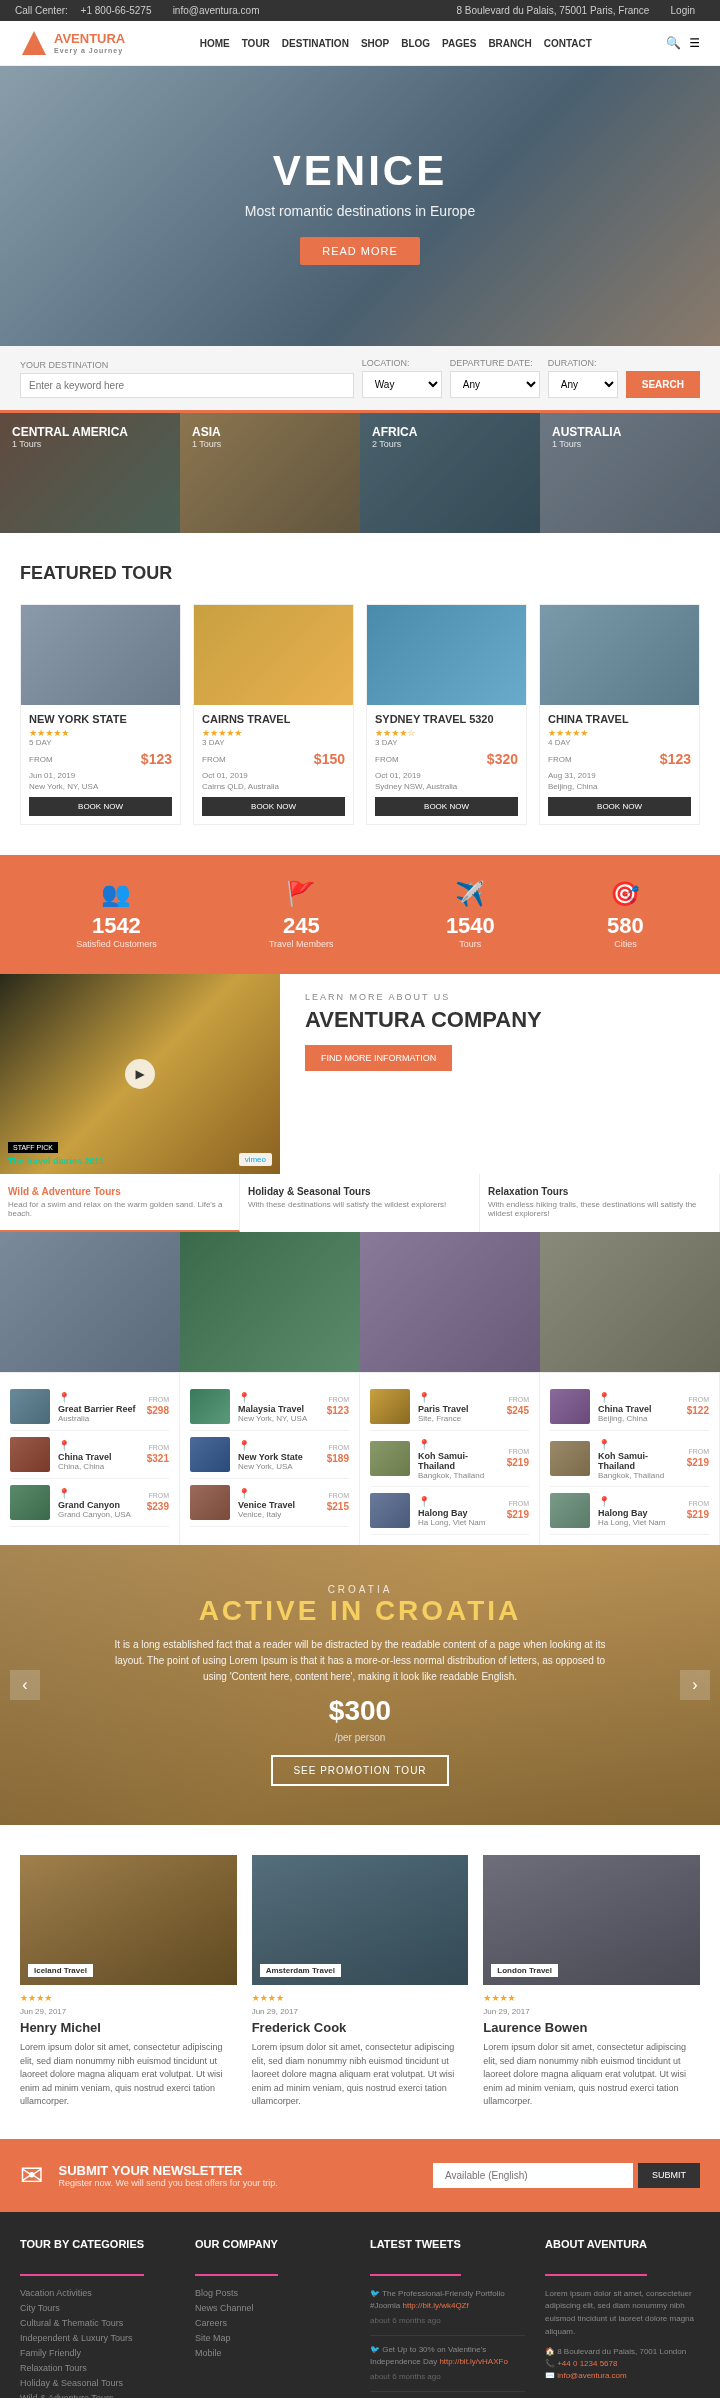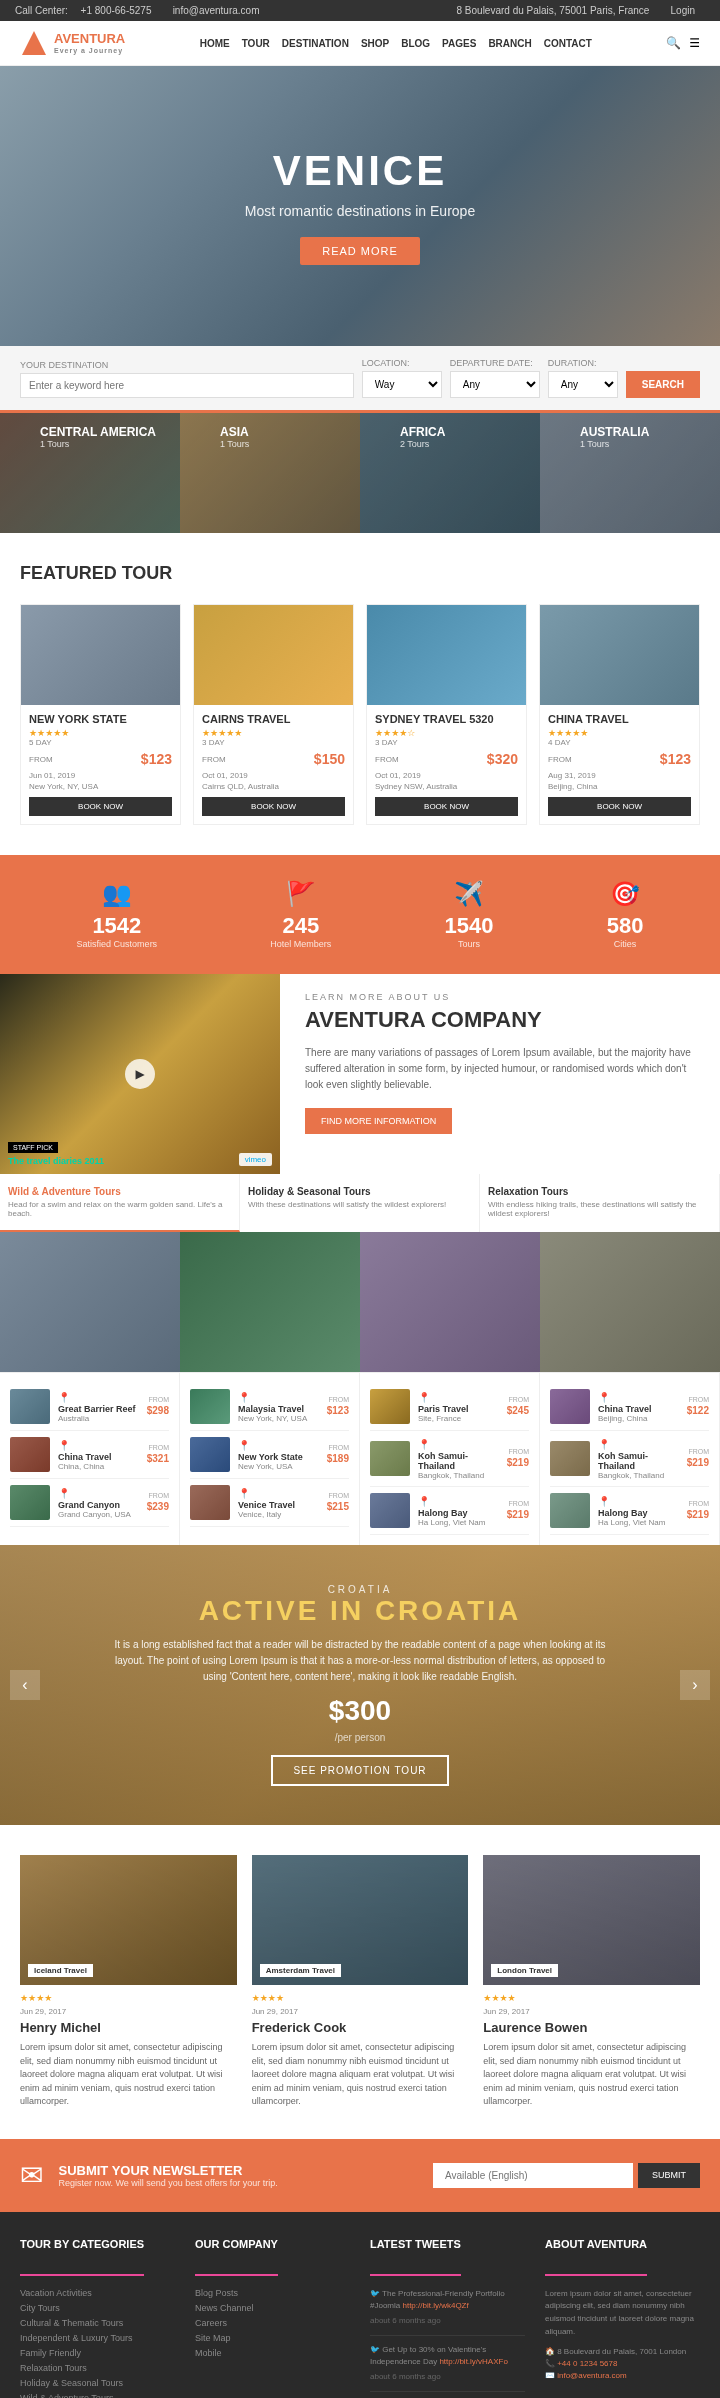--- a/index.html
+++ b/index.html
@@ -26,21 +26,21 @@
 
     
     .search-bar { background: #f5f5f5; padding: 12px 20px; display: flex; gap: 8px; align-items: flex-end; border-bottom: 3px solid #e8734a; }
     .search-field { display: flex; flex-direction: column; flex: 1; }
     .search-field label { font-size: 9px; color: #888; margin-bottom: 3px; text-transform: uppercase; }
     .search-field input, .search-field select { padding: 6px 8px; border: 1px solid #ddd; font-size: 10px; background: #fff; }
     .search-btn { background: #e8734a; color: #fff; border: none; padding: 8px 16px; font-size: 10px; cursor: pointer; text-transform: uppercase; font-weight: bold; white-space: nowrap; }
 
     
     .destinations { display: flex; height: 120px; }
-    .dest-item { flex: 1; position: relative; overflow: hidden; padding-left: 28px; }
+    .dest-item { flex: 1; position: relative; overflow: hidden; }
     .dest-item .dest-bg { position: absolute; top:0; left:0; width:100%; height:100%; }
     .dest-item:nth-child(1) .dest-bg { background: linear-gradient(rgba(0,0,0,0.3), rgba(0,0,0,0.3)), linear-gradient(135deg, #8a6a5a, #6a8a7a); }
     .dest-item:nth-child(2) .dest-bg { background: linear-gradient(rgba(0,0,0,0.3), rgba(0,0,0,0.3)), linear-gradient(135deg, #c8a870, #8a7a5a); }
     .dest-item:nth-child(3) .dest-bg { background: linear-gradient(rgba(0,0,0,0.3), rgba(0,0,0,0.3)), linear-gradient(135deg, #6a8a9a, #4a6a7a); }
     .dest-item:nth-child(4) .dest-bg { background: linear-gradient(rgba(0,0,0,0.3), rgba(0,0,0,0.3)), linear-gradient(135deg, #9aaaba, #7a8a9a); }
     .dest-info { position: relative; z-index: 2; color: #fff; padding: 12px; }
     .dest-name { font-size: 12px; font-weight: bold; text-transform: uppercase; }
     .dest-count { font-size: 9px; opacity: 0.8; }
 
     
@@ -360,21 +360,21 @@
 
 <div class="stats-bar">
   <div class="stat-item">
     <div class="stat-icon">👥</div>
     <div class="stat-num">1542</div>
     <div class="stat-label">Satisfied Customers</div>
   </div>
   <div class="stat-item">
     <div class="stat-icon">🚩</div>
     <div class="stat-num">245</div>
-    <div class="stat-label">Hotel Members</div>
+    <div class="stat-label">Travel Members</div>
   </div>
   <div class="stat-item">
     <div class="stat-icon">✈️</div>
     <div class="stat-num">1540</div>
     <div class="stat-label">Tours</div>
   </div>
   <div class="stat-item">
     <div class="stat-icon">🎯</div>
     <div class="stat-num">580</div>
     <div class="stat-label">Cities</div>
@@ -388,21 +388,20 @@
         <span class="staff-pick">STAFF PICK</span>
         <span class="video-title">The travel diaries 2011</span>
       </div>
       <div class="play-btn">▶</div>
       <div class="vimeo-play">vimeo</div>
     </div>
   </div>
   <div class="about-content">
     <div class="about-subtitle">LEARN MORE ABOUT US</div>
     <div class="about-title">AVENTURA COMPANY</div>
-    <div class="about-text">There are many variations of passages of Lorem Ipsum available, but the majority have suffered alteration in some form, by injected humour, or randomised words which don't look even slightly believable.</div>
     <button class="about-btn">FIND MORE INFORMATION</button>
   </div>
 </div>
 
 <div class="categories-section">
   <div class="cat-headers">
     <div class="cat-header active">
       <span>Wild &amp; Adventure Tours</span>
       <span class="cat-desc">Head for a swim and relax on the warm golden sand. Life's a beach.</span>
     </div>

